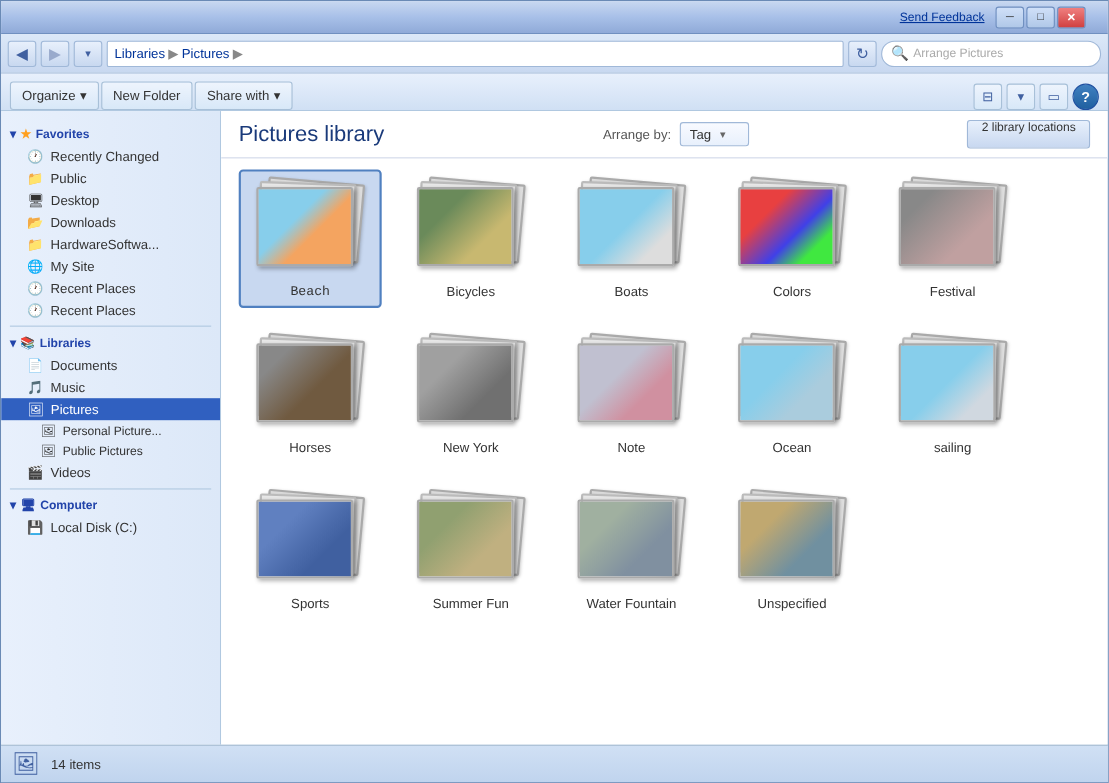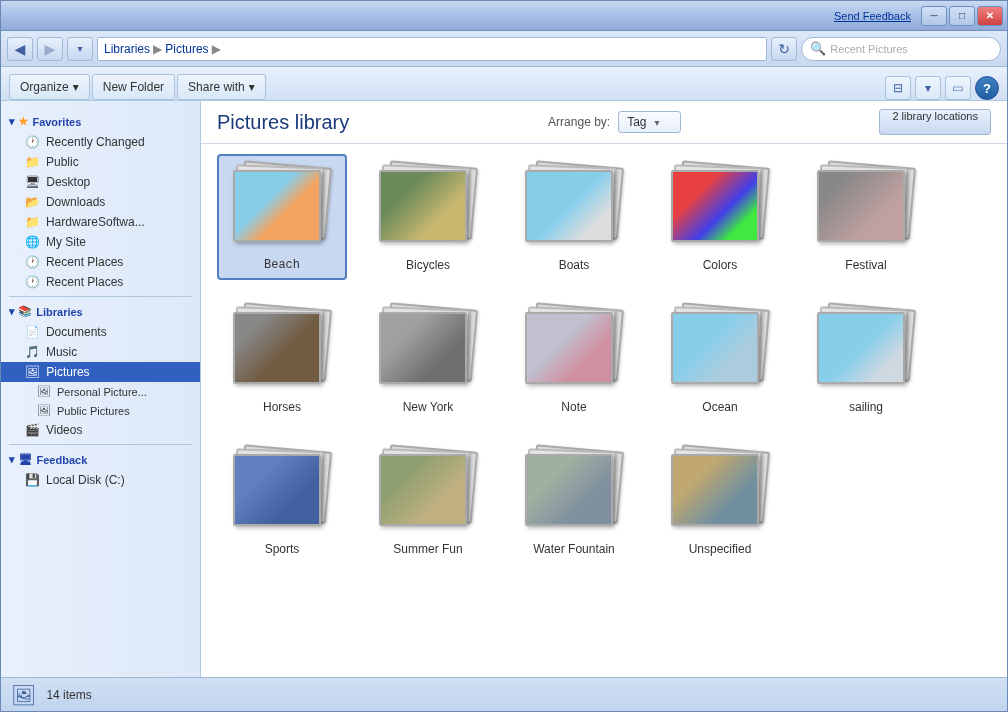--- a/index.html
+++ b/index.html
@@ -22,21 +22,21 @@
       flex-direction: column;
     }
 
     
     .titlebar {
       background: linear-gradient(to bottom, #c8d8f0 0%, #a8c0e8 50%, #90aad8 100%);
       height: 30px;
       display: flex;
       align-items: center;
       justify-content: flex-start;
-      padding: 0 4px;
+      padding: 0 20px;
       border-bottom: 1px solid #7090c0;
     }
     .titlebar-feedback {
       flex: 1;
       display: flex;
       justify-content: flex-end;
       align-items: center;
       padding-right: 10px;
     }
     .feedback-link {
@@ -441,21 +441,21 @@
     <div class="nav-btn" style="font-size:10px;">▾</div>
     <div class="address-path">
       <span class="path-part">Libraries</span>
       <span class="path-sep"> ▶ </span>
       <span class="path-part">Pictures</span>
       <span class="path-sep"> ▶ </span>
     </div>
     <div class="refresh-btn">↻</div>
     <div class="search-box">
       <span class="search-icon-sym">🔍</span>
-      <span style="color:#aaa;font-size:11px;">Recent Pictures</span>
+      <span style="color:#aaa;font-size:11px;">Arrange Pictures</span>
     </div>
   </div>
 
   <div class="toolbar">
     <div class="toolbar-btn">
       <span>Organize</span>
       <span>▾</span>
     </div>
     <div class="toolbar-btn">
       <span>New Folder</span>
@@ -550,21 +550,21 @@
           <span>Videos</span>
         </div>
       </div>
 
       <div class="divider-line"></div>
 
       <div class="sidebar-section">
         <div class="sidebar-header">
           <span>▾</span>
           <span>🖥</span>
-          <span>Feedback</span>
+          <span>Computer</span>
         </div>
         <div class="sidebar-item">
           <span>💾</span>
           <span>Local Disk (C:)</span>
         </div>
       </div>
     </div>
 
     <div class="main-content">
 

